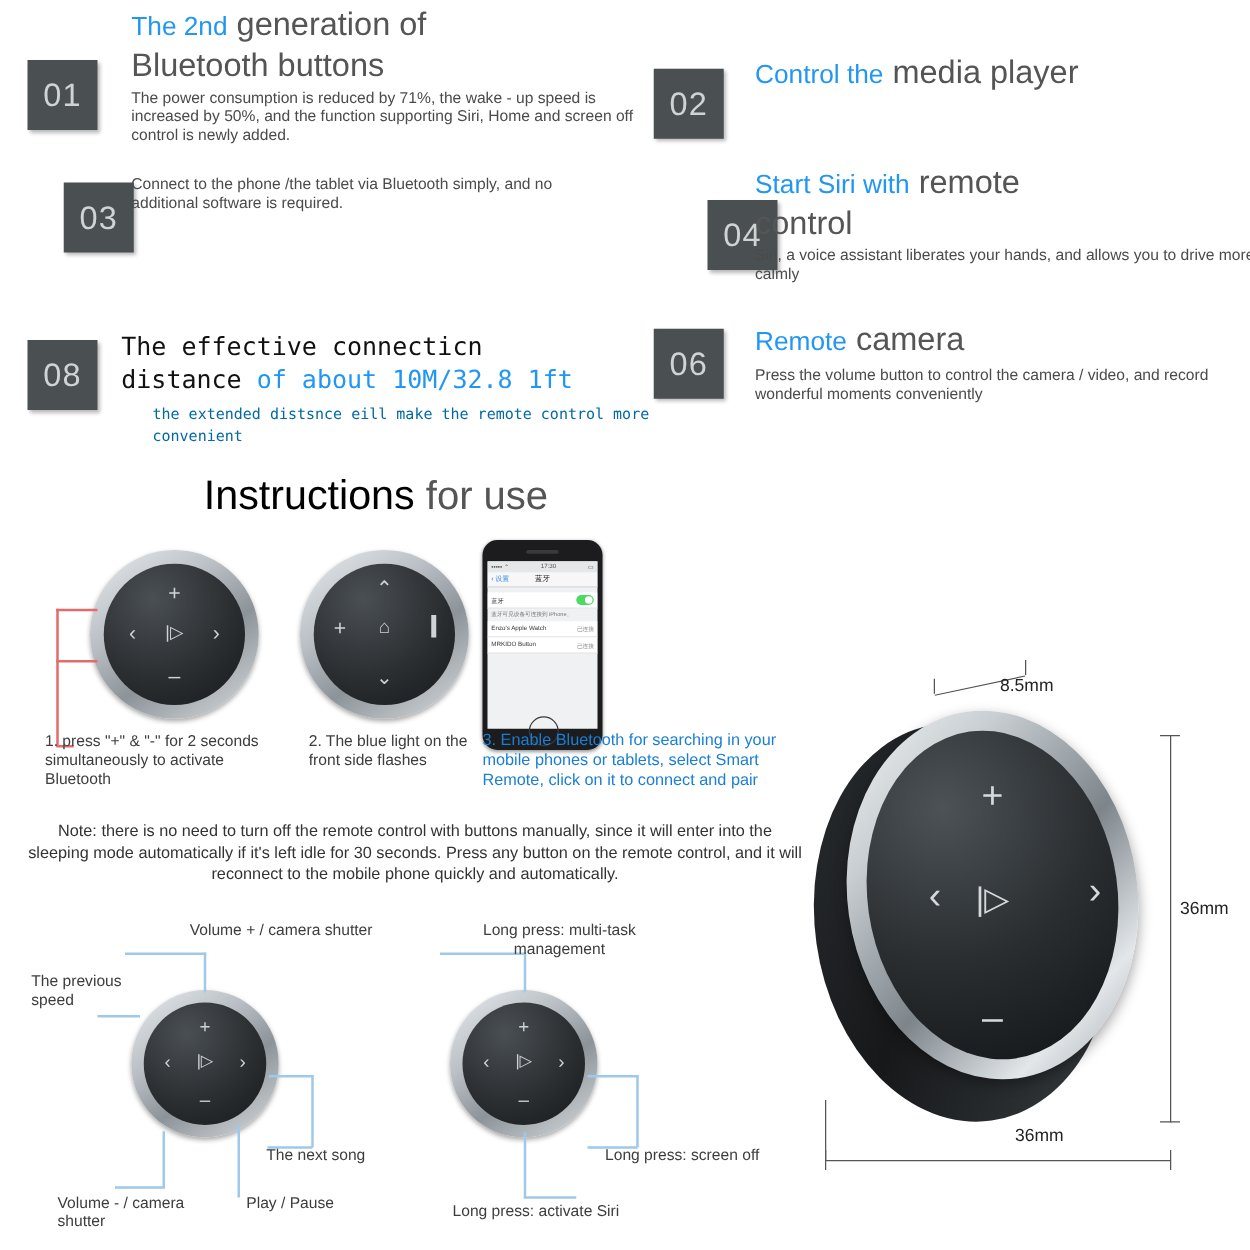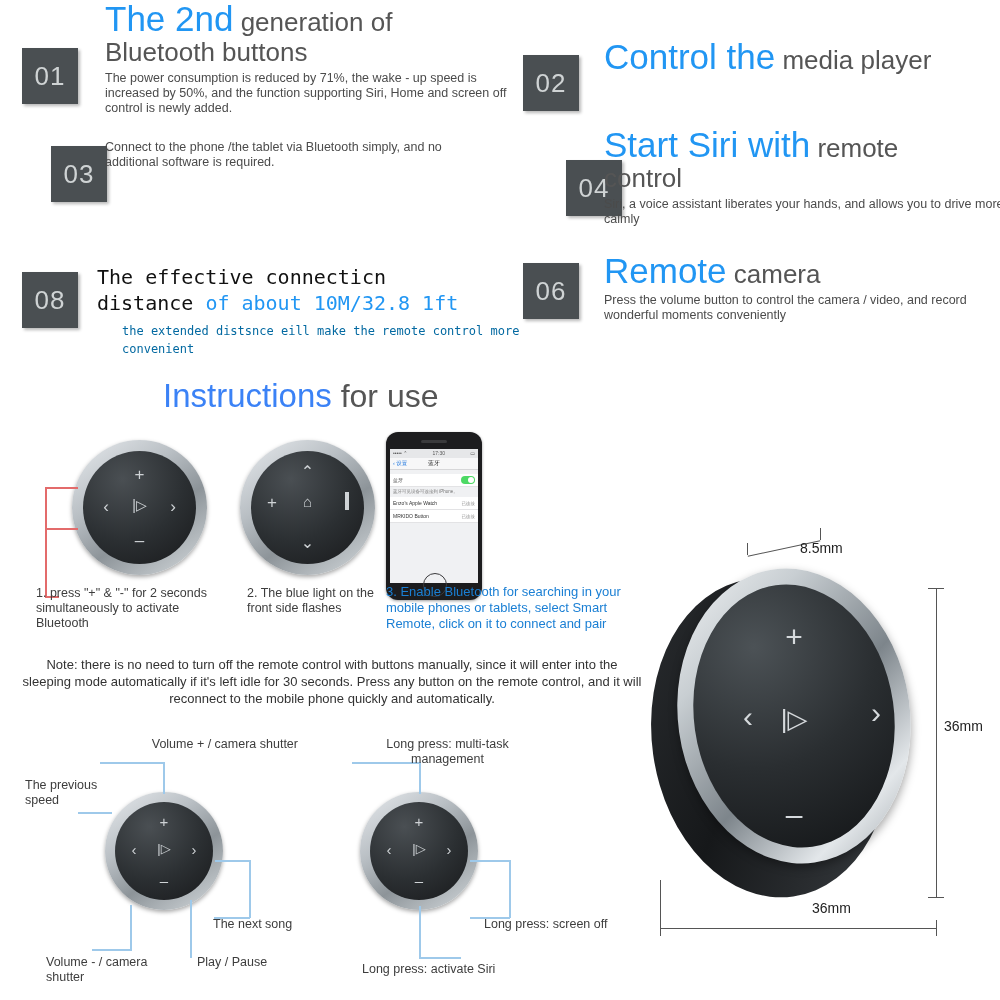--- a/index.html
+++ b/index.html
@@ -31,21 +31,21 @@
     letter-spacing: 1px;
   }
   .feat-title {
     font-size: 26px;
     line-height: 30px;
     color: #555;
     font-weight: 400;
   }
   .feat-title .blue {
     color: #2196f3;
-    font-size: 35px;
+    font-size: 21px;
   }
   .feat-body {
     font-size: 12.5px;
     line-height: 15px;
     color: #4b4b4b;
     margin-top: 4px;
   }
 
   
   .mono-title {
@@ -65,21 +65,21 @@
     font-size: 12px;
     line-height: 18px;
     color: #0369a1;
   }
 
   
   .instr-head {
     font-size: 32px;
     color: #555;
   }
-  .instr-head .blue { color: #3b82f6; font-size: 33px; }
+  .instr-head .blue { color: #000000; font-size: 33px; }
 
   
   .remote {
     position: absolute;
     border-radius: 50%;
     background: linear-gradient(145deg,#e9ecef 0%, #b9bfc4 35%, #8d9499 60%, #d8dde0 100%);
     box-shadow: 0 2px 4px rgba(0,0,0,0.35);
   }
   .remote .face {
     position: absolute;

